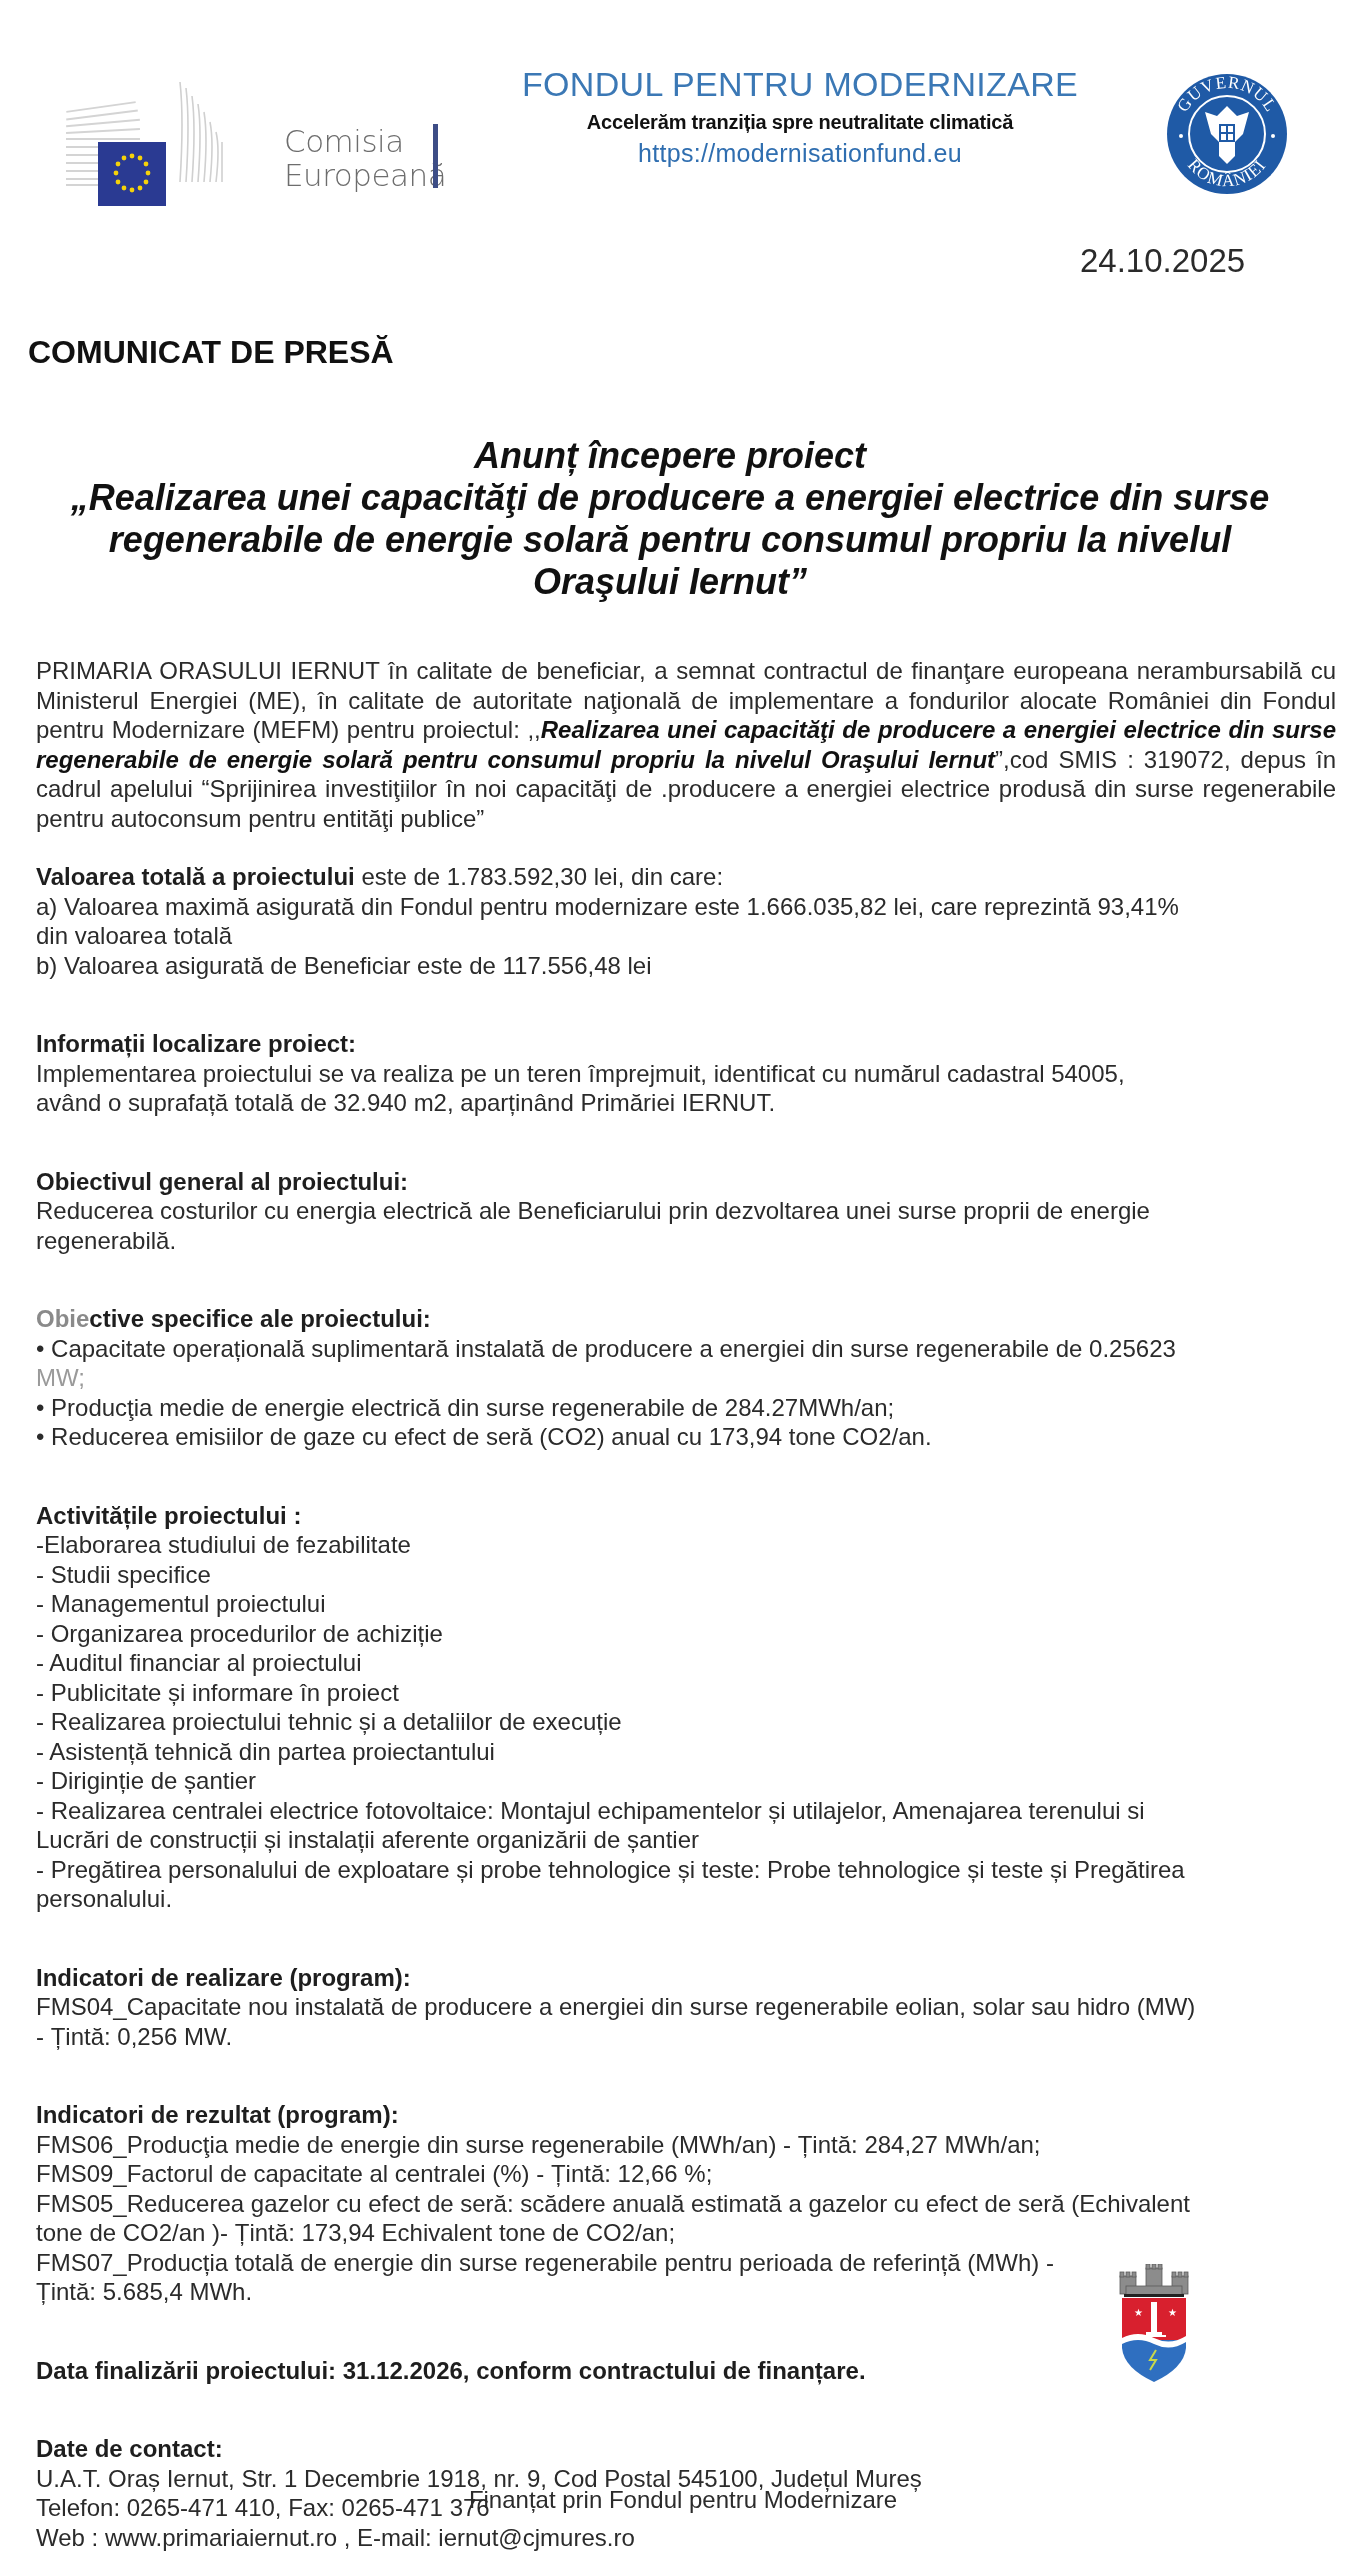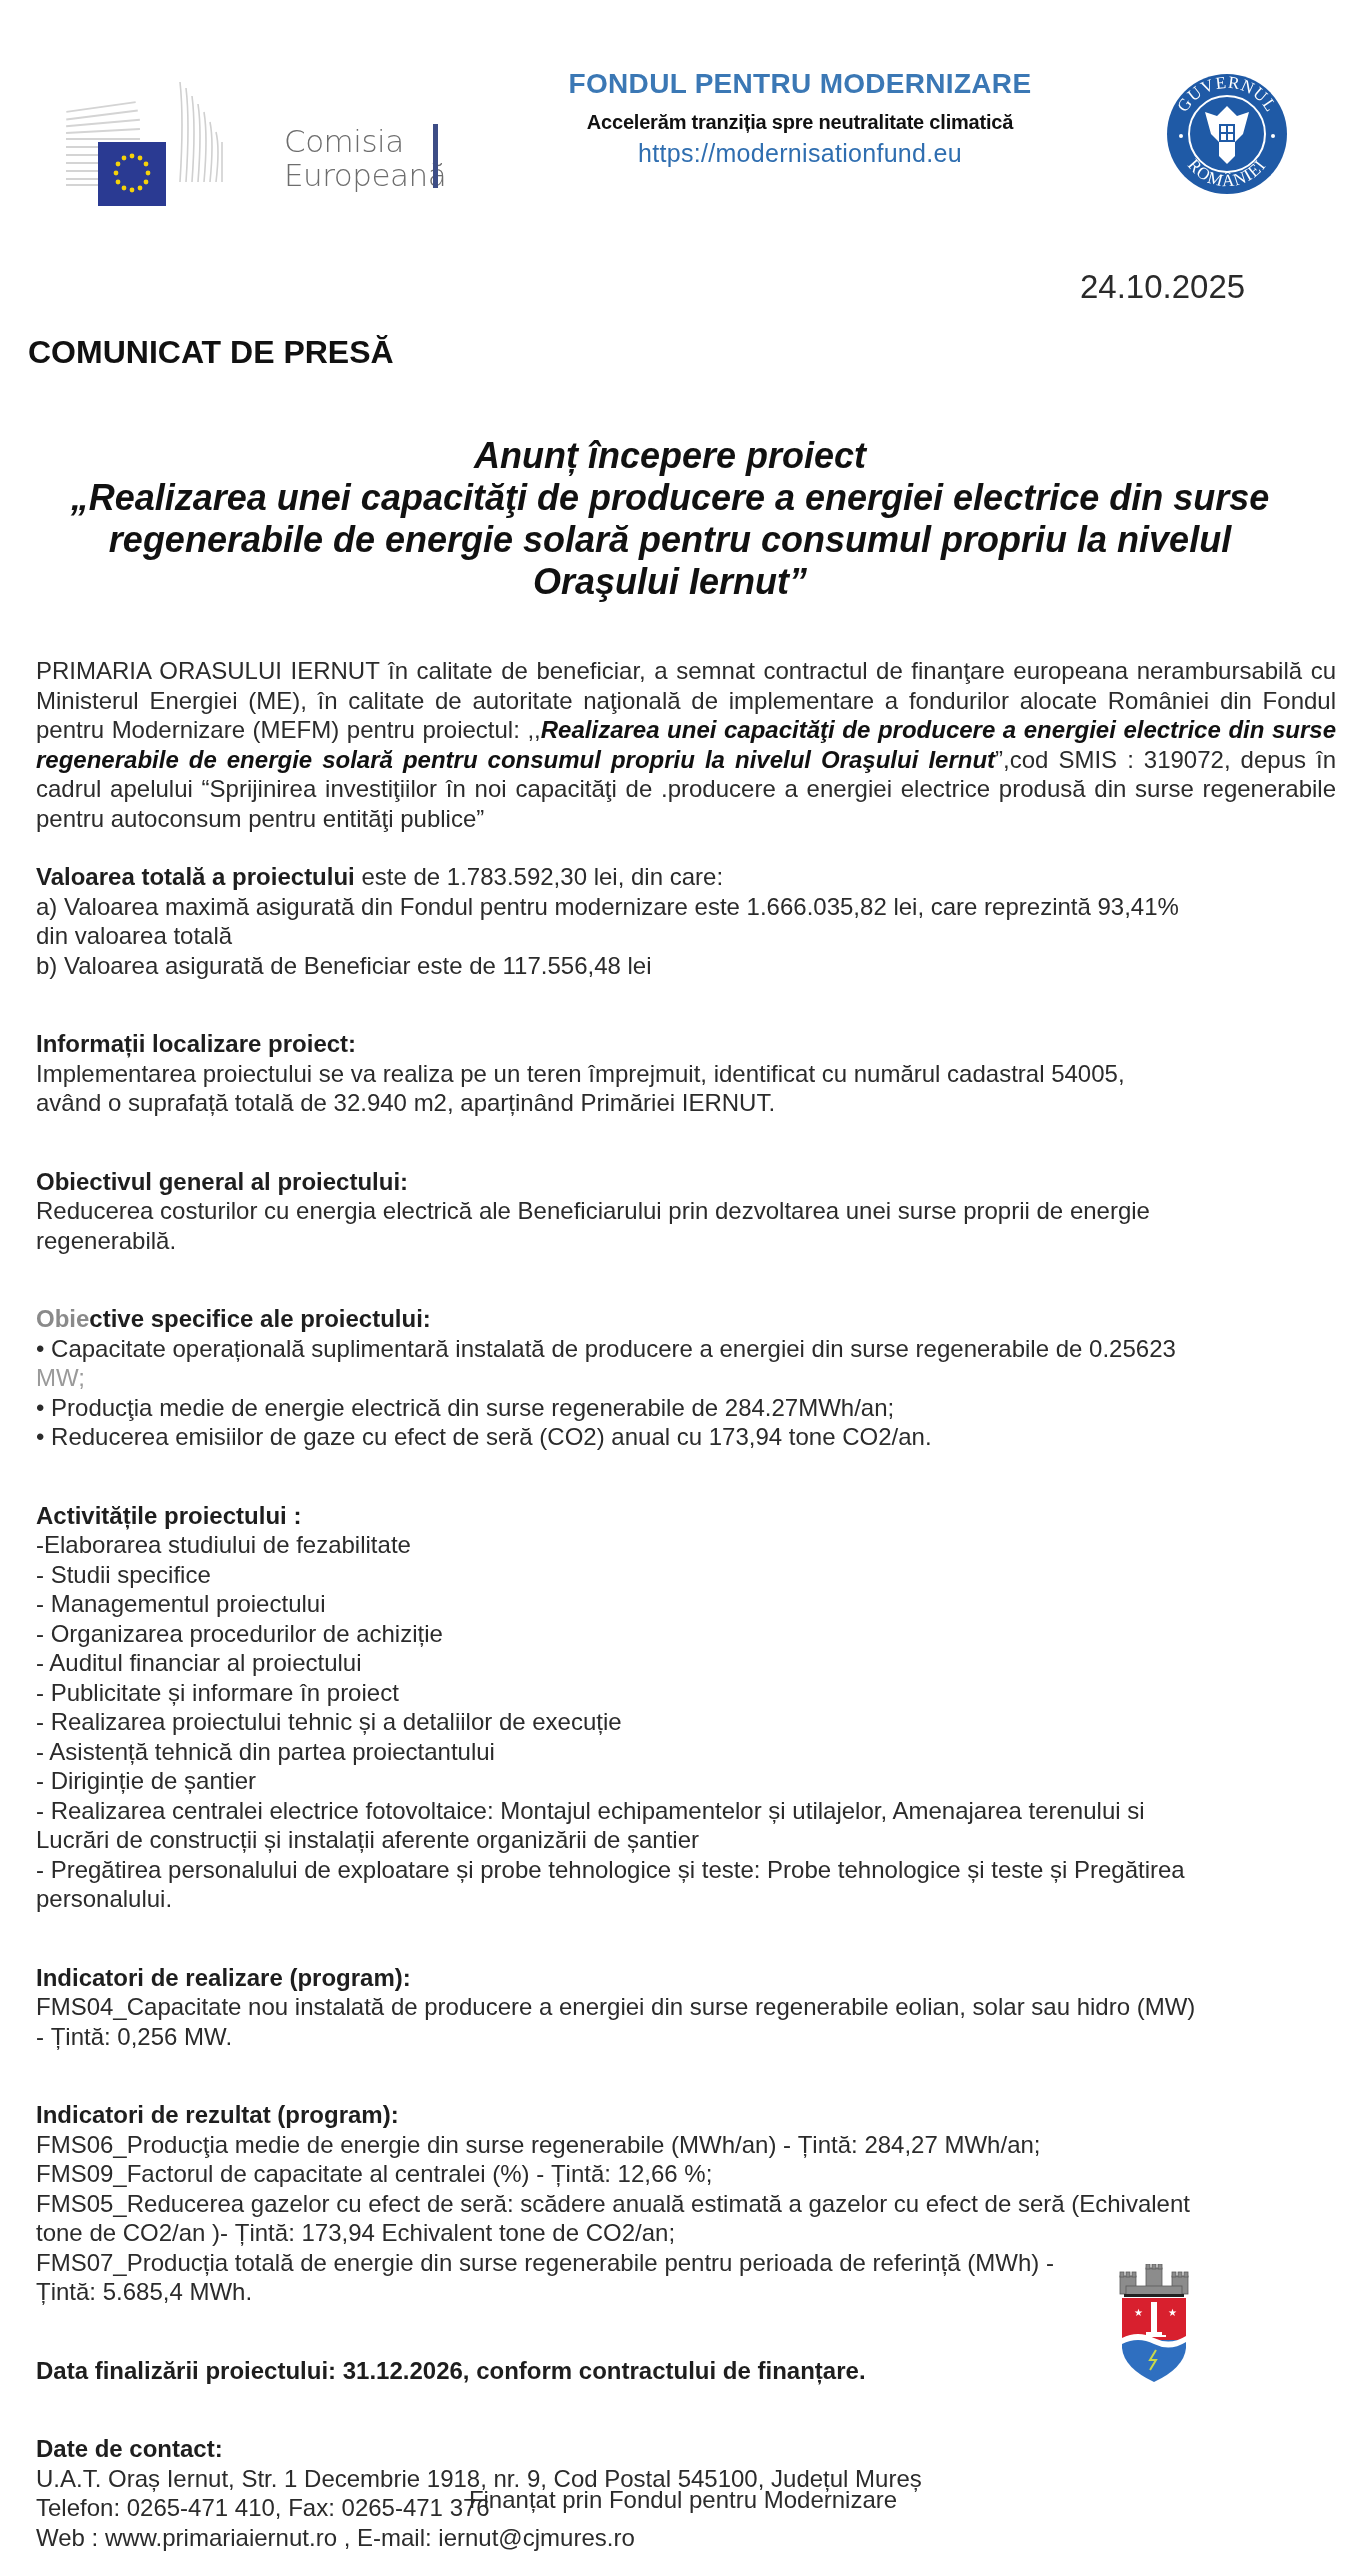--- a/index.html
+++ b/index.html
@@ -11,28 +11,28 @@
     .ec-logo { position: absolute; left: 66px; top: 78px; width: 380px; height: 115px; }
     .ec-building { position: absolute; left: 0; top: 20px; width: 140px; height: 88px; }
     .ec-building-line { position: absolute; height: 2px; background: #d4d4d4; }
     .ec-flag { position: absolute; left: 32px; top: 44px; width: 68px; height: 64px; background: #2a3a92; }
     .ec-stars { position: absolute; left: 0; top: 0; width: 68px; height: 64px; }
     .ec-building-right { position: absolute; left: 110px; top: 0px; width: 48px; height: 108px; }
     .ec-text { position: absolute; left: 218px; top: 46px; font-size: 31px; line-height: 34px; color: #6d6d6d; font-family: "DejaVu Sans", sans-serif; font-weight: 300; letter-spacing: -0.5px; }
     .ec-divider { position: absolute; left: 367px; top: 46px; width: 5px; height: 64px; background: #3d4d86; }
 
     .fund-block { position: absolute; left: 500px; top: 64px; width: 600px; text-align: center; }
-    .fund-title { font-size: 28px; font-weight: bold; color: #3b78b5; letter-spacing: 0.3px; line-height: 40px; }
+    .fund-title { font-size: 34px; font-weight: normal; color: #3b78b5; letter-spacing: 0.3px; line-height: 40px; }
     .fund-tag { font-size: 20px; font-weight: bold; color: #111; line-height: 28px; margin-top: 4px; letter-spacing: -0.2px; text-align: center; }
     .fund-url { font-size: 25px; color: #2f6eb0; line-height: 30px; margin-top: 2px; letter-spacing: 0.3px; }
 
     .gov-seal { position: absolute; left: 1165px; top: 72px; width: 124px; height: 124px; }
 
     
-    .date { position: absolute; left: 1080px; top: 268px; font-size: 33px; color: #2a2a2a; }
+    .date { position: absolute; left: 1080px; top: 242px; font-size: 33px; color: #2a2a2a; }
     .doc-title { position: absolute; left: 0; top: 334px; width: 1366px; text-align: left; font-size: 32px; font-weight: bold; color: #111; margin-left: 28px; }
     .announce { position: absolute; left: 40px; top: 435px; width: 1260px; text-align: center; font-size: 36px; font-weight: bold; font-style: italic; color: #111; line-height: 42px; }
 
     .body { position: absolute; left: 36px; top: 656px; width: 1300px; font-size: 24px; line-height: 29.5px; color: #2b2b2b; }
     .intro { text-align: justify; }
     .bi { font-weight: bold; font-style: italic; color: #111; }
     .gap { height: 29px; }
     .sec-title { font-weight: bold; color: #1e1e1e; margin-top: 20px; }
     .sec-title .fade { color: #8a8a8a; }
     .faded { color: #9a9a9a; }

